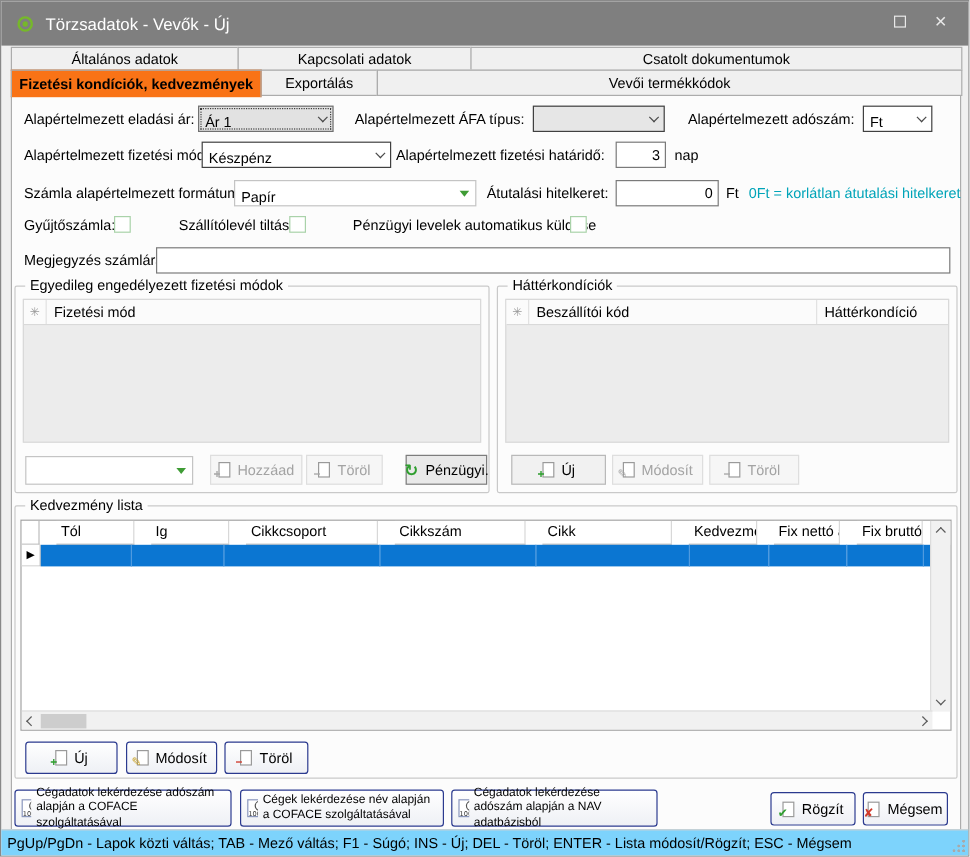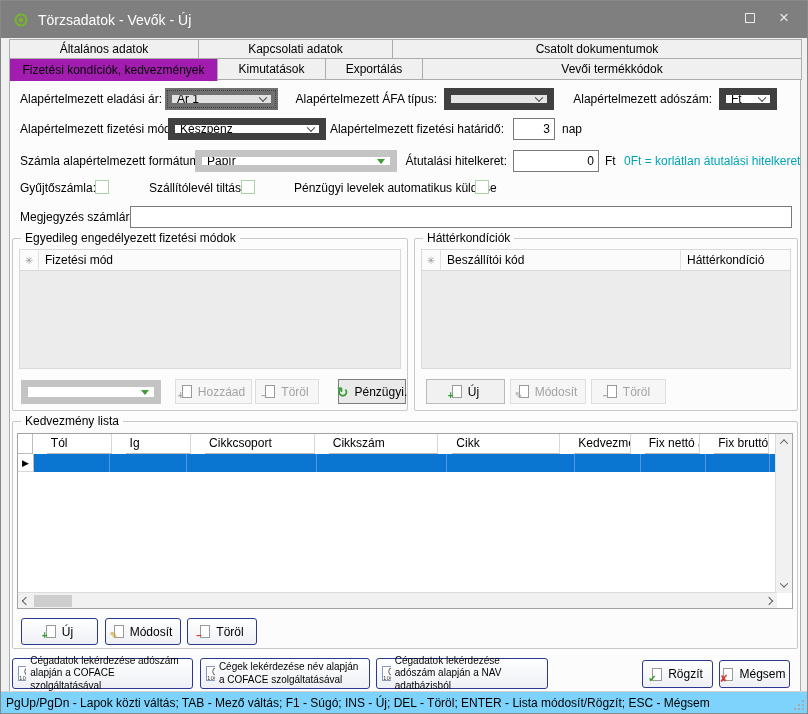--- a/index.html
+++ b/index.html
@@ -29,33 +29,33 @@
   
   .tabs-row { position: absolute; left: 8px; display: flex; }
   .tabs-row1 { top: 38px; height: 20px; width: 792px; }
   .tabs-row2 { top: 57px; height: 22px; width: 792px; }
   .tab {
     background: #f0f0f0; border: 1px solid #acacac; margin-right: -1px;
     display: flex; align-items: center; justify-content: center;
     white-space: nowrap; overflow: hidden; height: 100%;
   }
   .tab.active {
-    background: #a21caf; border-bottom: none; height: 23px; z-index: 4; position: relative;
+    background: #f97316; border-bottom: none; height: 23px; z-index: 4; position: relative; font-weight: bold;
   }
   
   .page {
     position: absolute; top: 79px; left: 8px; width: 792px; height: 612px;
     background: #fcfcfc; border: 1px solid #acacac; border-top: none;
   }
   .lbl { position: absolute; white-space: nowrap; }
   .lbl-r { position: absolute; white-space: nowrap; text-align: right; }
   
   .combo {
-    position: absolute; height: 22px; background: #fff; border: 7px solid #404040;
-    display: flex; align-items: center; padding: 0 20px 0 5px; white-space: nowrap; overflow: hidden;
+    position: absolute; height: 22px; background: #fff; border: 1px solid #404040;
+    display: flex; align-items: flex-end; padding: 0 20px 0 5px; white-space: nowrap; overflow: hidden;
   }
   .combo .arr {
     position: absolute; right: 5px; top: 50%;
     width: 6px; height: 6px;
     border-right: 1.4px solid #4a4a4a; border-bottom: 1.4px solid #4a4a4a;
     transform: translateY(-70%) rotate(45deg);
   }
   .combo.gray { background: #e6e6e6; }
   .combo.focused { border-color: #707070; outline: 1px dotted #3c3c3c; outline-offset: -3px; background: #e2e2e2; }
   .combo.flat { border-color: #c4c4c4; padding-right: 16px; }
@@ -181,21 +181,20 @@
   </div>
 
   <div class="tabs-row tabs-row1">
     <div class="tab" style="width:190px">Általános adatok</div>
     <div class="tab" style="width:195px">Kapcsolati adatok</div>
     <div class="tab" style="flex:1">Csatolt dokumentumok</div>
   </div>
 
   <div class="tabs-row tabs-row2">
     <div class="tab active" style="width:209px">Fizetési kondíciók, kedvezmények</div>
-    <div class="tab" style="width:109px">Kimutatások</div>
     <div class="tab" style="width:98px">Exportálás</div>
     <div class="tab" style="flex:1">Vevői termékkódok</div>
   </div>
 
   <div class="page">
 
     <div class="lbl" style="left:10px; top:12px">Alapértelmezett eladási ár:</div>
     <div class="combo focused" style="left:155px; top:8px; width:113px">
       <span>Ár 1</span>
         <span class="arr"></span>

